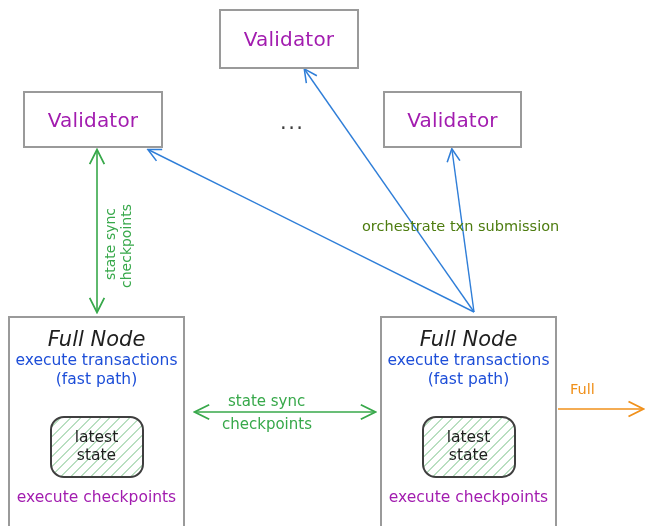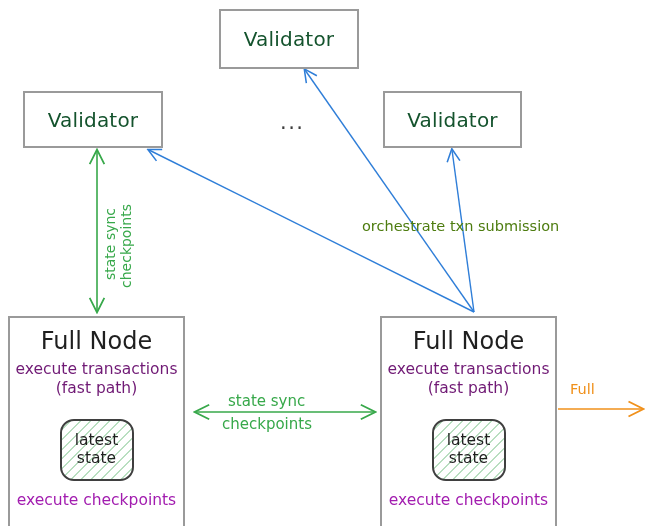--- a/index.html
+++ b/index.html
@@ -30,64 +30,64 @@
     background: #ffffff;
     z-index: 5;
   }
   .validator-box {
     display: flex;
     align-items: center;
     justify-content: center;
   }
   .validator-label {
     font-size: 20px;
-    color: #14532d;
+    color: #a21caf;
     letter-spacing: 0.2px;
   }
   .fullnode-box {
     display: flex;
     flex-direction: column;
     align-items: center;
     padding-top: 9px;
   }
   .fullnode-title {
-    font-size: 24px;
+    font-size: 21px;
     color: #1f1f1f;
-    margin-bottom: 5px;
+    font-style: italic;
   }
   .blue-text {
-    color: #701a75;
+    color: #1d4ed8;
     font-size: 15.5px;
     text-align: center;
     line-height: 1.25;
   }
   .green-text {
     color: #a21caf;
     font-size: 15.5px;
     text-align: center;
     line-height: 1.25;
   }
   .state-chip {
     box-sizing: border-box;
-    width: 74px;
+    width: 94px;
     height: 62px;
     border: 2px solid #3f3f3f;
     border-radius: 14px;
     background-color: #ffffff;
     background-image: repeating-linear-gradient(
         -45deg,
         rgba(70,170,90,0.38) 0px,
         rgba(70,170,90,0.38) 1.4px,
         rgba(255,255,255,0) 1.4px,
         rgba(255,255,255,0) 7px);
     display: flex;
     flex-direction: column;
     align-items: center;
     justify-content: center;
-    margin: 20px 0 0 0;
+    margin: 26px 0 0 0;
   }
   .state-chip span {
     font-size: 15.5px;
     color: #1f1f1f;
     line-height: 1.15;
   }
   .ellipsis {
     position: absolute;
     font-size: 21px;
     color: #3d3d3d;

